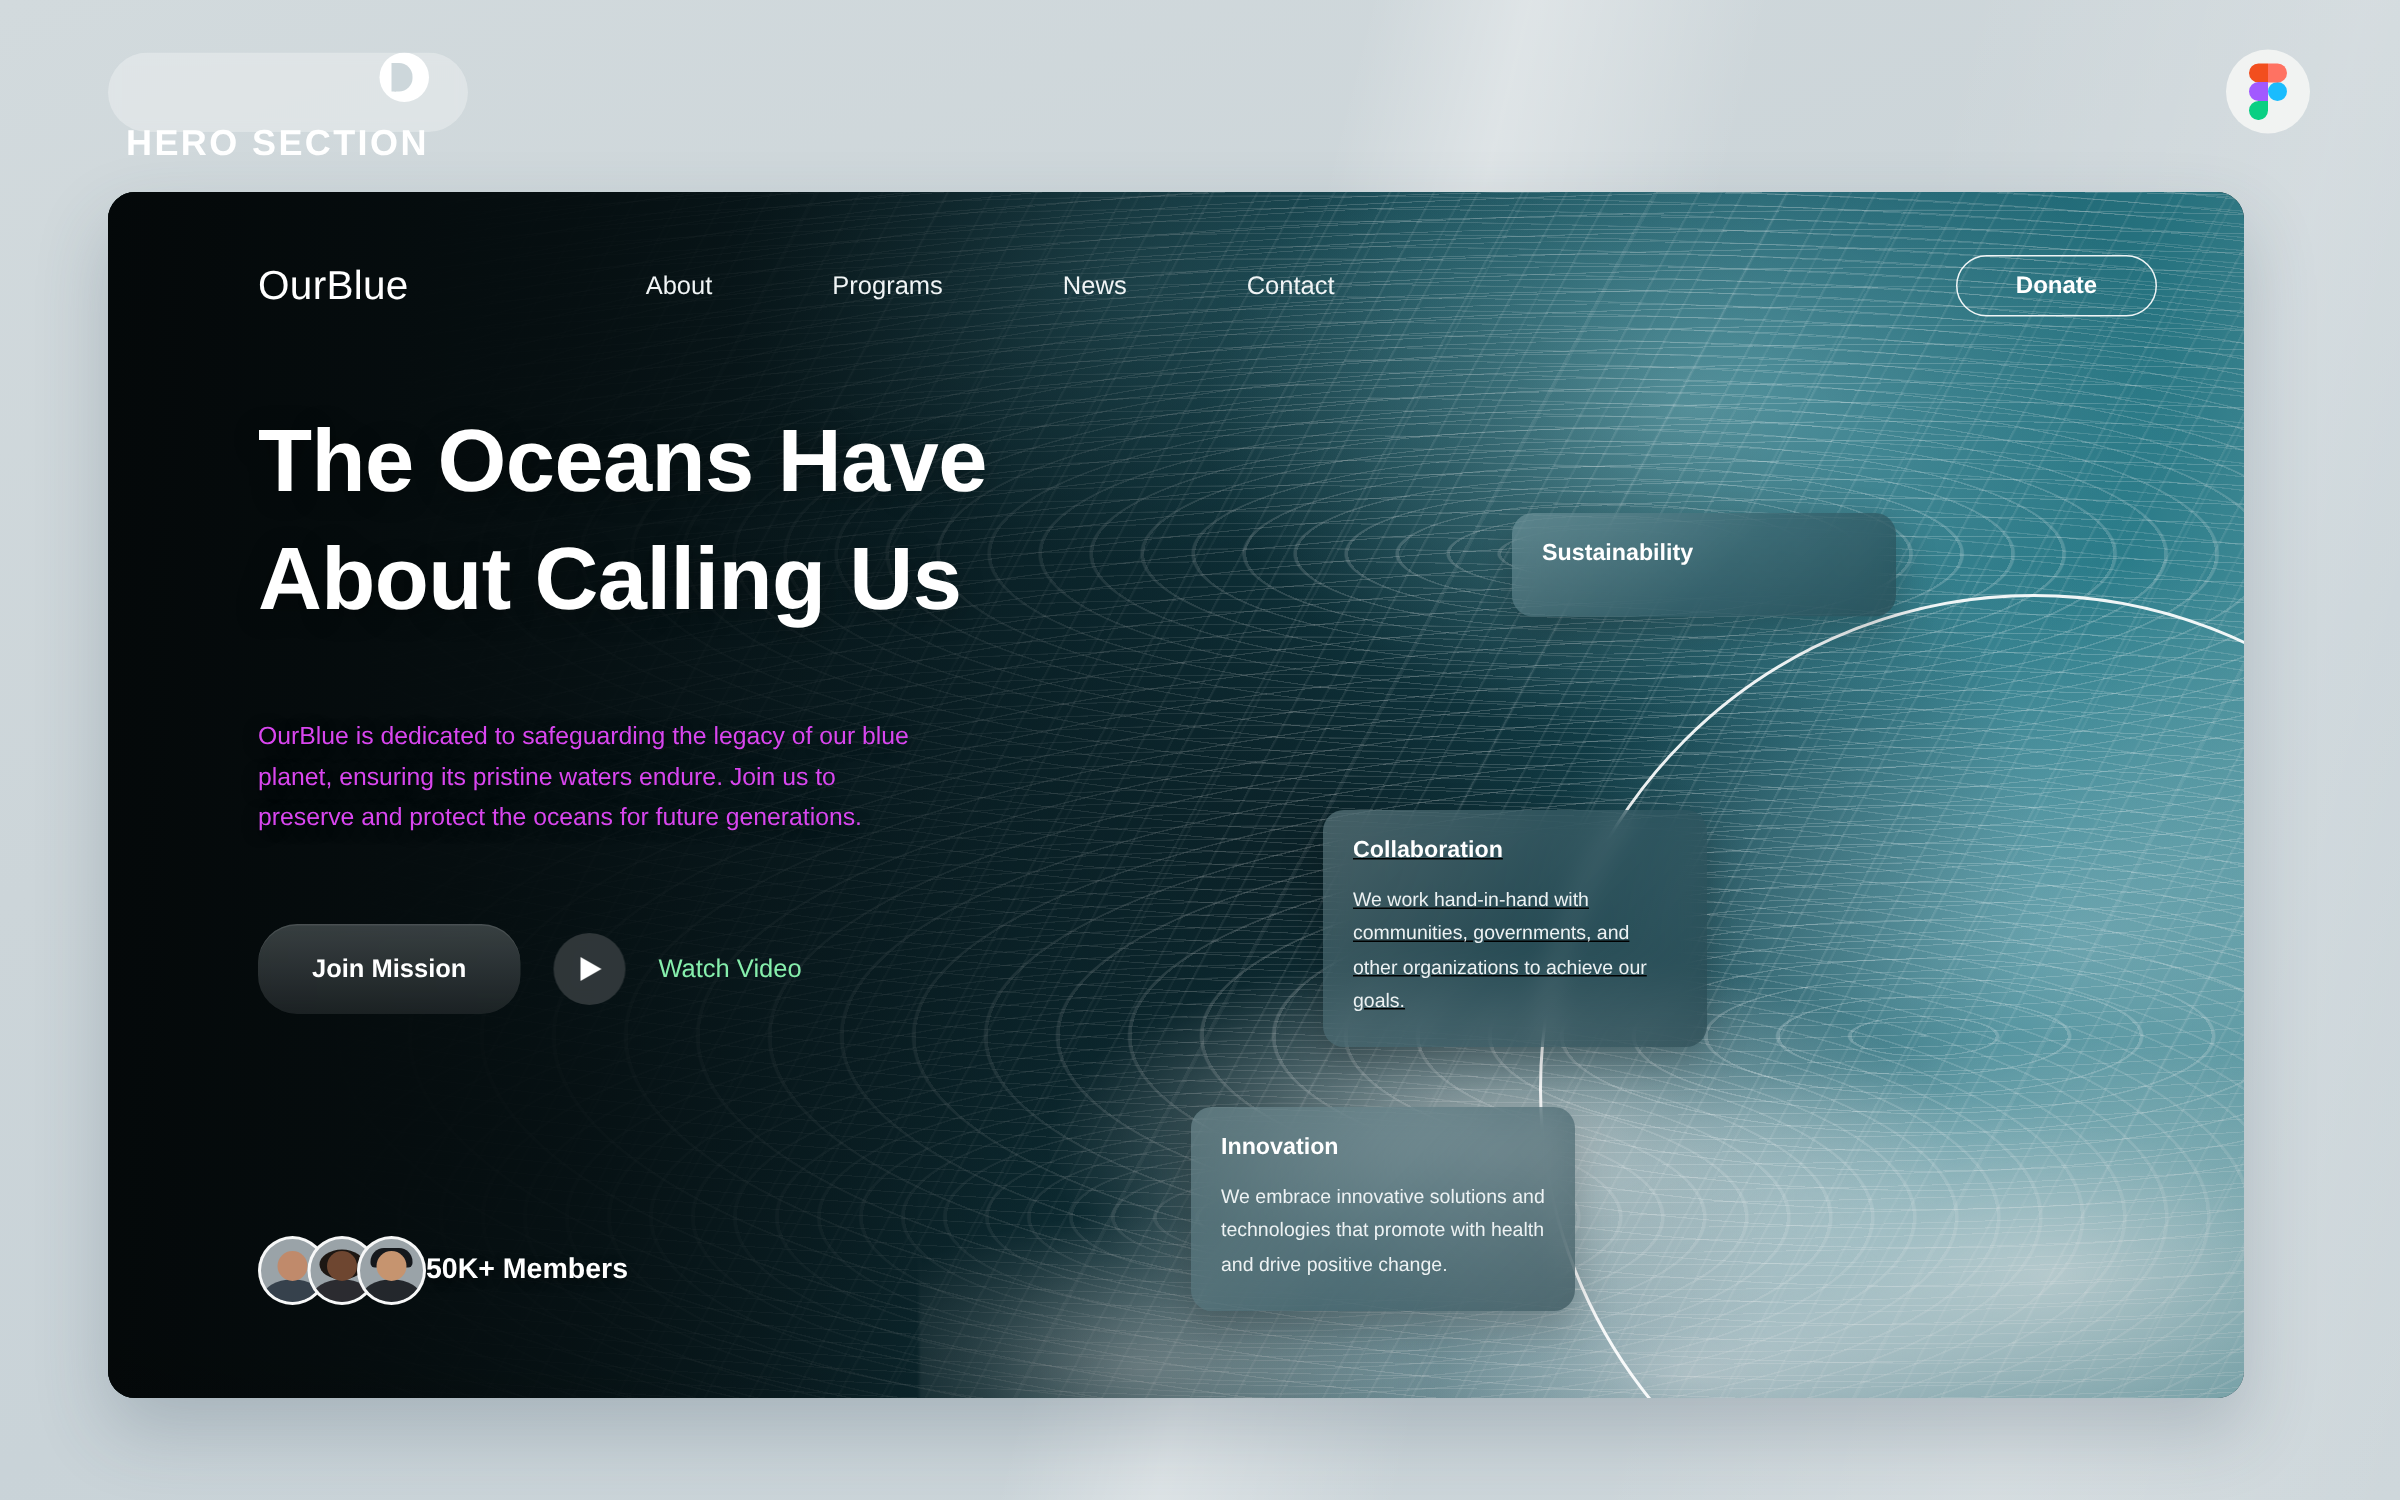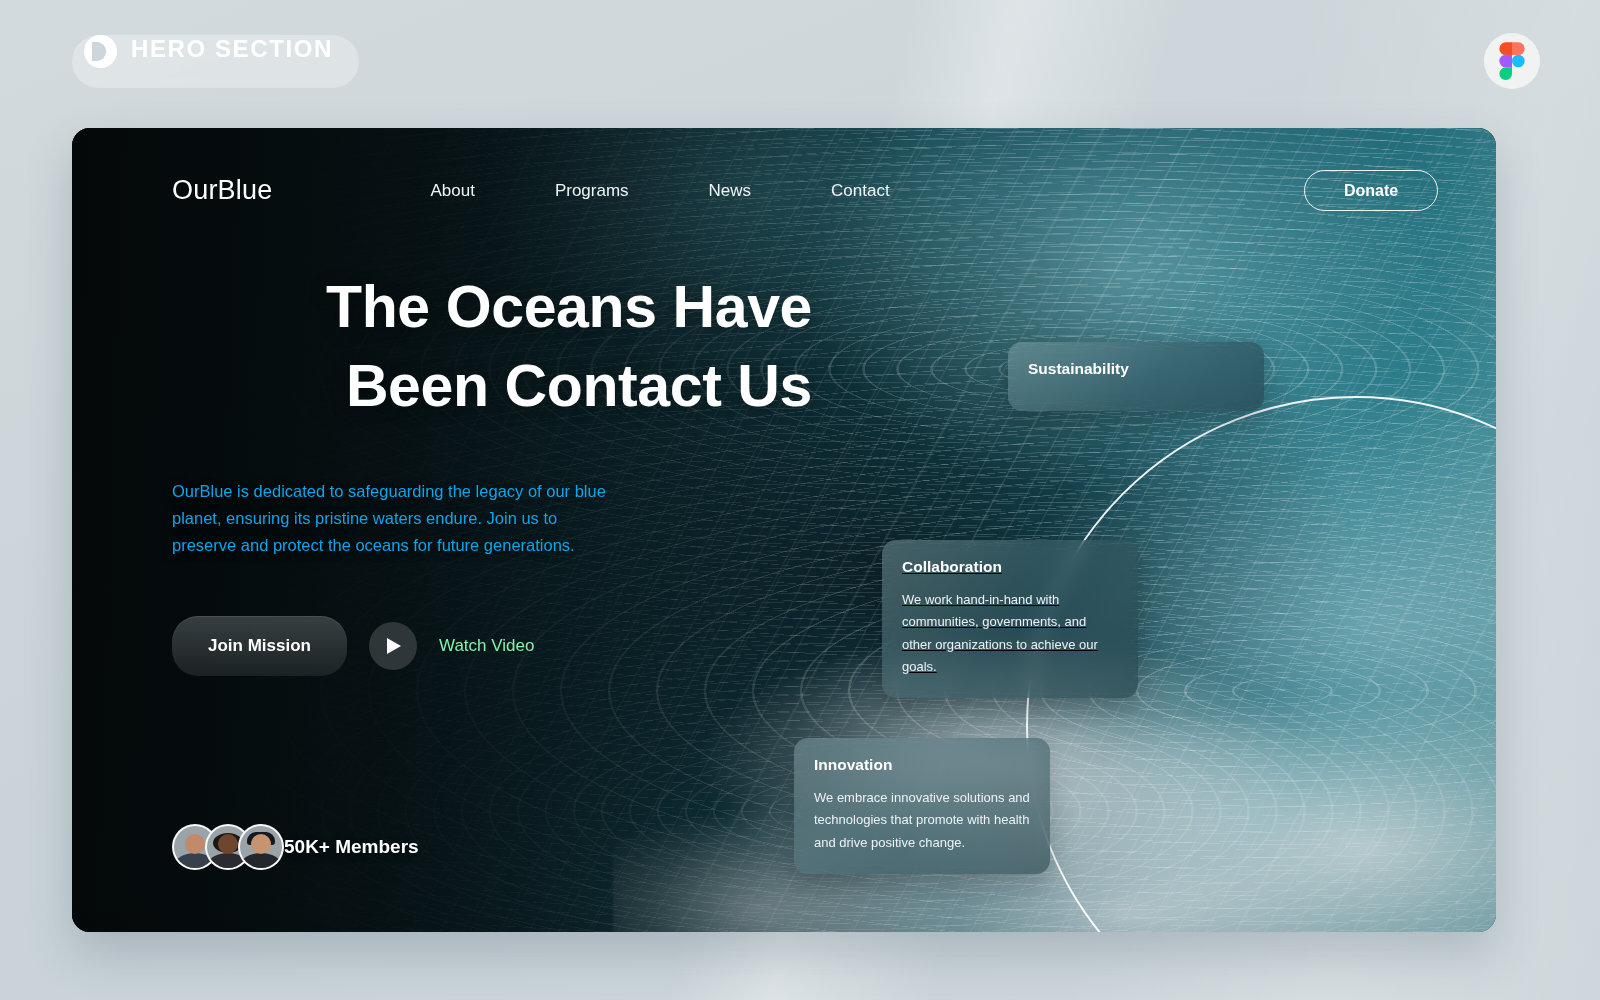--- a/index.html
+++ b/index.html
@@ -28,24 +28,25 @@
     width:520px; height:1700px;
     background:linear-gradient(90deg,rgba(255,255,255,0) 0%,rgba(255,255,255,.18) 50%,rgba(255,255,255,0) 100%);
     transform:rotate(14deg);
     pointer-events:none;
   }
 
   
   .badge{
     position:absolute; left:72px; top:35px;
     height:53px; padding:0 26px 0 12px;
-    display:flex; align-items:flex-start; gap:14px;
+    display:flex; align-items:flex-end; gap:14px;
     background:rgba(255,255,255,.30);
     border-radius:27px;
     backdrop-filter:blur(4px);
+    flex-direction:column;
   }
   .badge-logo{
     width:33px; height:33px; border-radius:50%;
     background:#ffffff;
     position:relative; flex:none;
   }
   .badge-logo::after{
     content:""; position:absolute;
     left:10px; top:7px; width:12px; height:19px;
     border-radius:0 9px 9px 0;
@@ -153,25 +154,24 @@
     font-family:inherit;
   }
 
   
   .copy{ position:absolute; left:100px; top:140px; width:640px; }
   .headline{
     color:#fff;
     font-size:59px; line-height:1.34;
     font-weight:bold; letter-spacing:-.4px;
     text-shadow:0 3px 18px rgba(0,0,0,.35);
-    text-align:right;
   }
   .subcopy{
     margin-top:52px;
-    color:#0ea5e9; font-size:16.5px; line-height:1.62;
+    color:#d946ef; font-size:16.5px; line-height:1.62;
     width:440px;
     text-shadow:0 2px 10px rgba(0,0,0,.5);
   }
 
   .cta-row{ margin-top:58px; display:flex; align-items:center; gap:22px; }
   .btn-join{
     height:60px; padding:0 36px;
     border-radius:26px; border:none;
     background:linear-gradient(180deg,rgba(70,78,80,.78),rgba(36,42,44,.72));
     color:#fff; font-size:17px; font-weight:bold;
@@ -277,21 +277,21 @@
       <a class="nav-link" href="#">Programs</a>
       <a class="nav-link" href="#">News</a>
       <a class="nav-link" href="#">Contact</a>
     </div>
     <button class="donate">Donate</button>
   </nav>
 
   <div class="copy">
     <h1 class="headline">
       <span>The Oceans Have</span><br>
-      <span>Been Contact Us</span>
+      <span>About Calling Us</span>
     </h1>
     <p class="subcopy">OurBlue is dedicated to safeguarding the legacy of our blue planet, ensuring its pristine waters endure. Join us to preserve and protect the oceans for future generations.</p>
 
     <div class="cta-row">
       <button class="btn-join">Join Mission</button>
       <button class="play-btn">
         <span class="play-tri"></span>
       </button>
       <span class="watch-label">Watch Video</span>
     </div>

